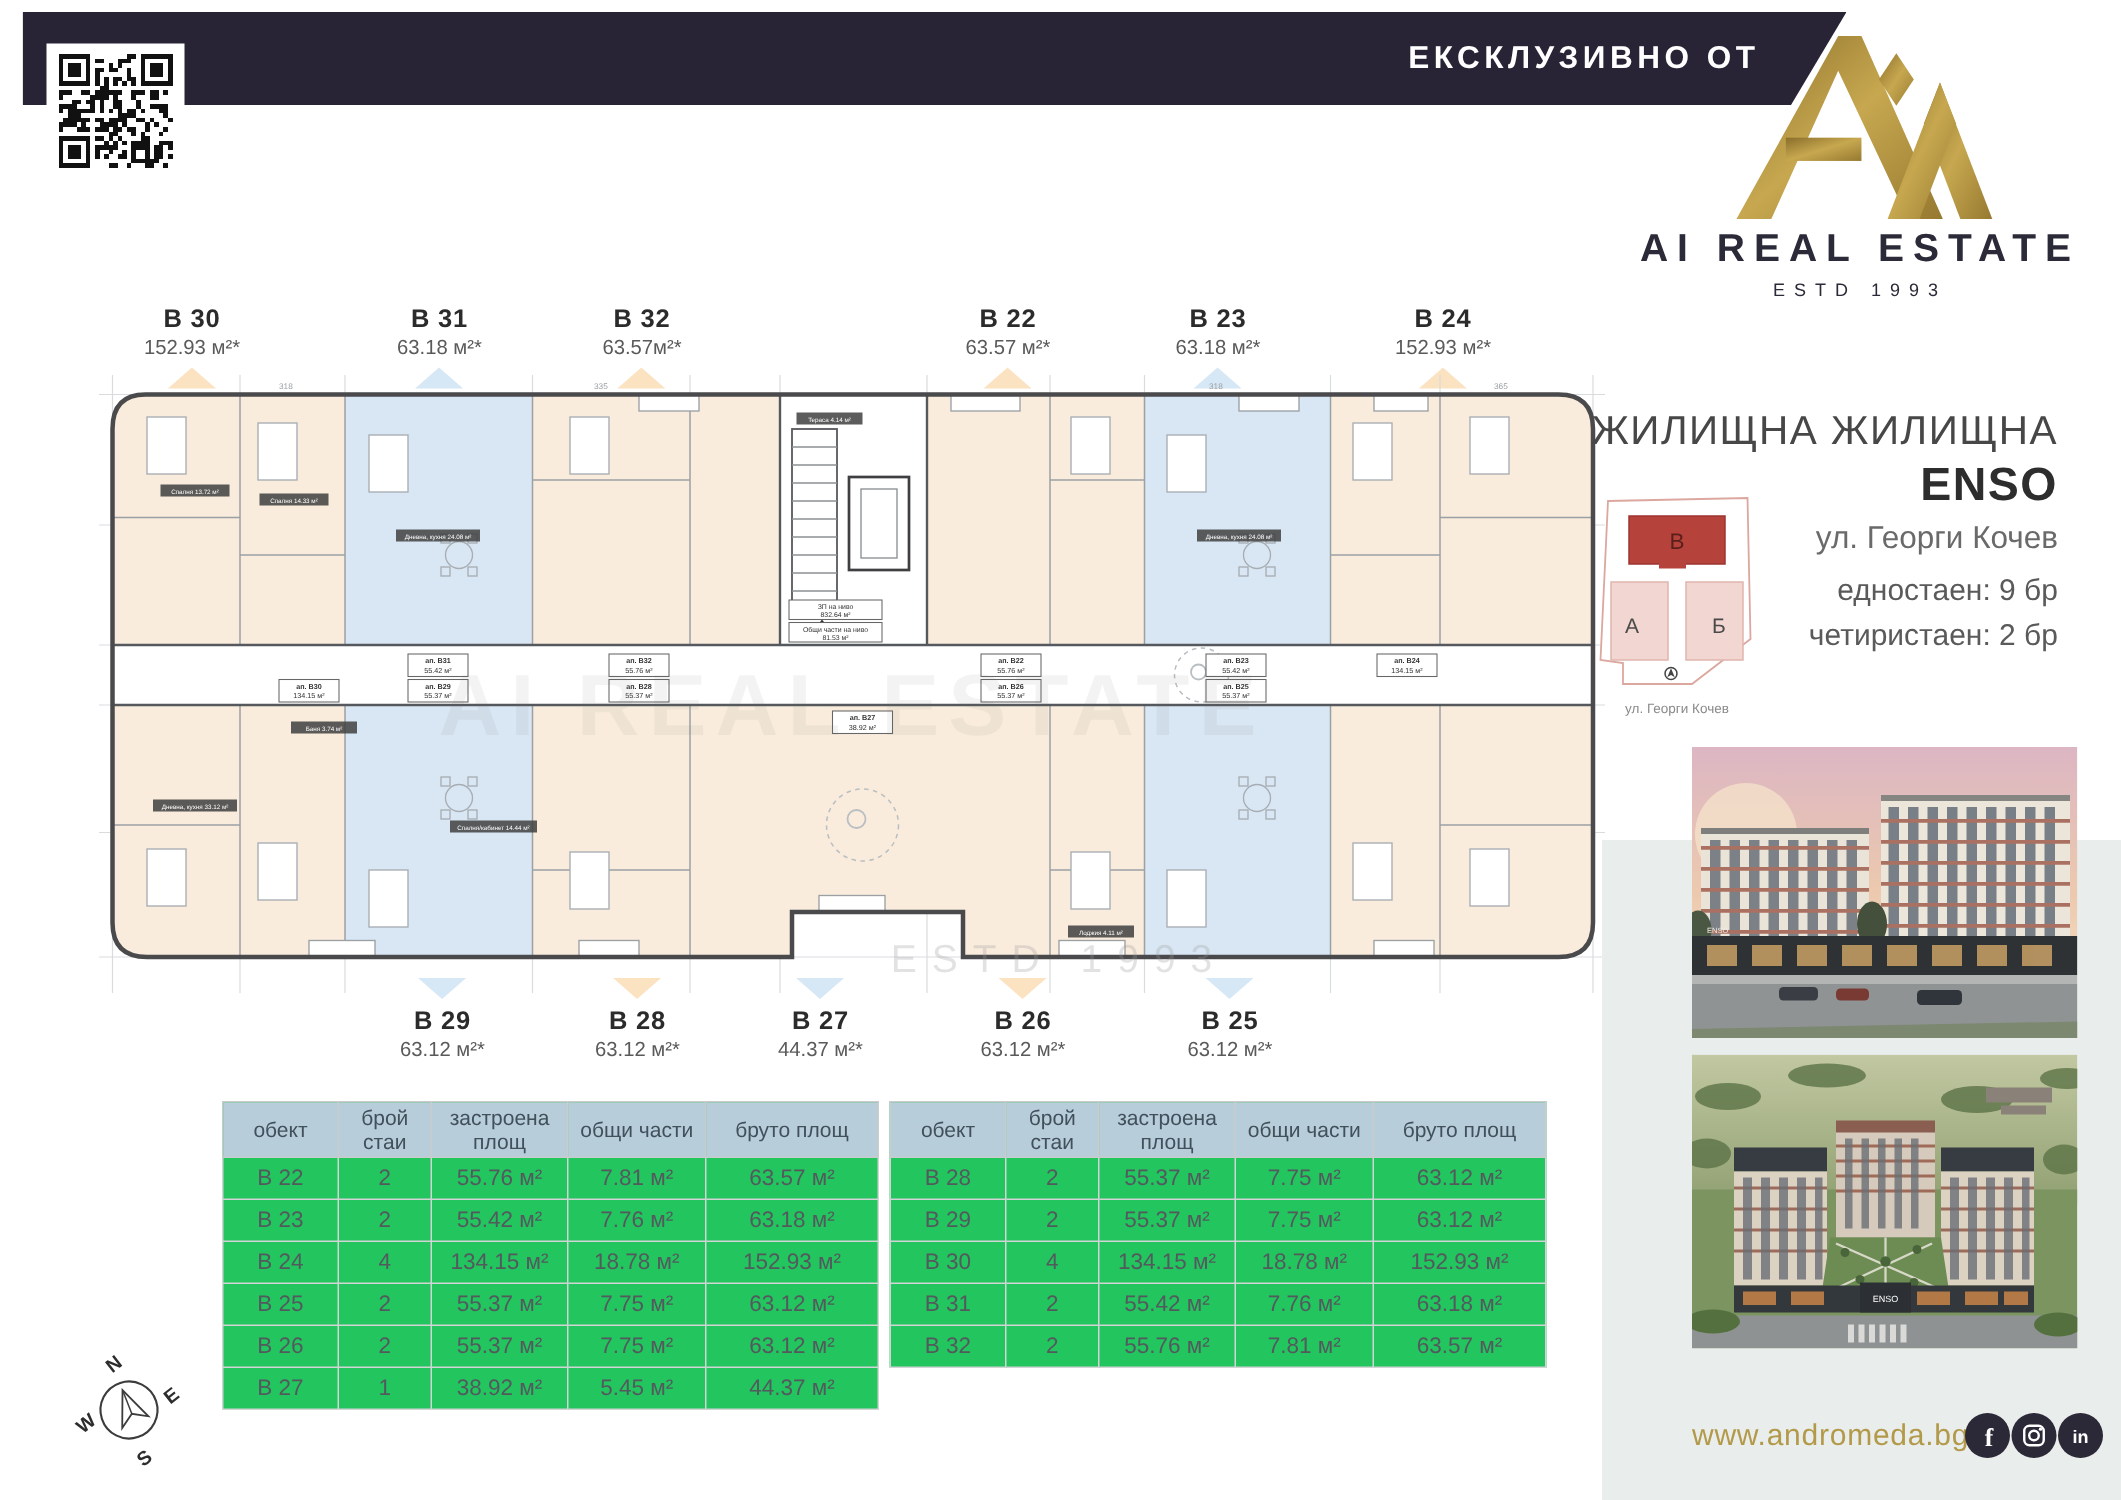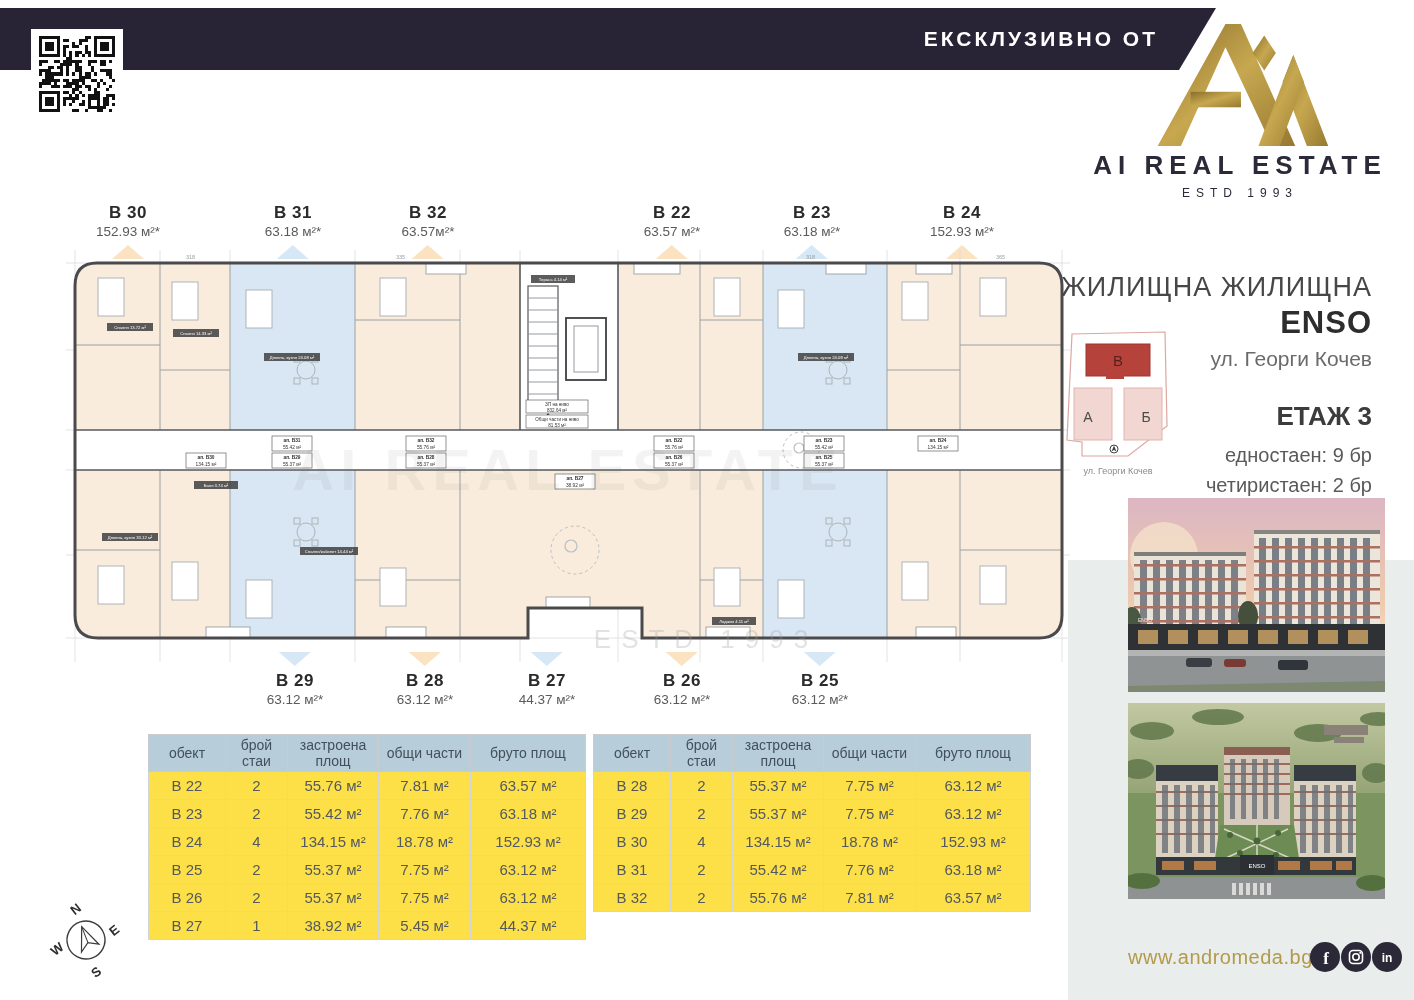--- a/index.html
+++ b/index.html
@@ -1,20 +1,20 @@
 <!DOCTYPE html>
 <html><head>
 <meta charset="utf-8">
 <style>
   * { margin:0; padding:0; box-sizing:border-box; }
   body { font-family:"Liberation Sans", sans-serif; background:#fff; }
   .page { position:relative; width:1414px; height:1000px; background:#fff; overflow:hidden; }
 
   
-  .band { position:absolute; left:0; top:8px; width:1216px; height:62px; background:#282435;
+  .band { position:absolute; left:15px; top:8px; width:1216px; height:62px; background:#282435;
           clip-path:polygon(0 0,100% 0,calc(100% - 37px) 100%,0 100%); }
   .band-text { position:absolute; right:58px; top:0; line-height:62px; color:#fff;
                font-size:21px; font-weight:700; letter-spacing:3px; }
 
   .qr-tile { position:absolute; left:31px; top:29px; width:92px; height:90px; background:#fff; padding:7px; }
   .qr-tile svg { width:100%; height:100%; display:block; }
 
   
   .logo { position:absolute; left:1090px; top:22px; width:300px; text-align:center; }
   .logo-mark { width:186px; height:126px; margin:0 auto; display:block; }
@@ -49,21 +49,21 @@
   .panel { position:absolute; left:1068px; top:560px; width:346px; height:440px; background:#e9edeb; }
   .photo { position:absolute; left:1128px; width:257px; overflow:hidden; }
   .photo svg { display:block; }
 
   .website { position:absolute; left:1128px; top:942px; width:185px; font-size:20px; letter-spacing:.5px;
              color:#b39a4a; line-height:30px; }
   .soc { position:absolute; top:942px; width:30px; height:30px; border-radius:50%; background:#2b2837; }
   .soc svg { width:30px; height:30px; display:block; }
 
   
-  .tbl { position:absolute; border-collapse:collapse; background:#fde047; }
+  .tbl { position:absolute; border-collapse:collapse; background:#22c55e; }
   .tbl th { background:#b7cdd9; color:#41505b; font-weight:400; font-size:14px; line-height:1.15;
             border:1px solid #c9cbcd; height:34px; padding:2px 4px; }
   .tbl td { border:1px solid #d2d4d6; font-size:15px; color:#54595e; text-align:center; height:28px; padding:0 4px; }
   .c0 { width:77px; } .c1 { width:62px; } .c2 { width:91px; } .c3 { width:92px; } .c4 { width:115px; }
 
   .footnote { position:absolute; left:160px; top:958px; width:860px; text-align:center;
               font-size:13.5px; color:#55595c; }
 
   .compass { position:absolute; left:36px; top:888px; width:100px; height:100px; }
 </style>
@@ -602,21 +602,20 @@
   <div class="apt" style="left:820px; top:652px;">
     <div class="tri tri-dn-blue"></div>
     <div class="apt-name">В 25</div>
     <div class="apt-area">63.12 м²*</div>
   </div>
 
   <div class="info">
     <div class="info-type">ЖИЛИЩНА ЖИЛИЩНА</div>
     <div class="info-name">ENSO</div>
     <div class="info-addr">ул. Георги Кочев</div>
-    <div class="info-floor">ЕТАЖ 3</div>
     <div class="info-units">
       <div>едностаен: 9 бр</div>
       <div>четиристаен: 2 бр</div>
     </div>
   </div>
 
   <div class="site-map">
     <svg viewBox="0 0 112 130" width="112" height="130" style="font-family:'Liberation Sans',sans-serif;">
       <path d="M 10 4 L 103 2 L 105 96 L 66 126 L 20 126 L 20 112 L 5 110 Z" fill="#fff" stroke="#dca79f" stroke-width="1.2"></path>
       <rect x="24" y="14" width="64" height="32" fill="#b5433c" stroke="#9e352f"></rect>

